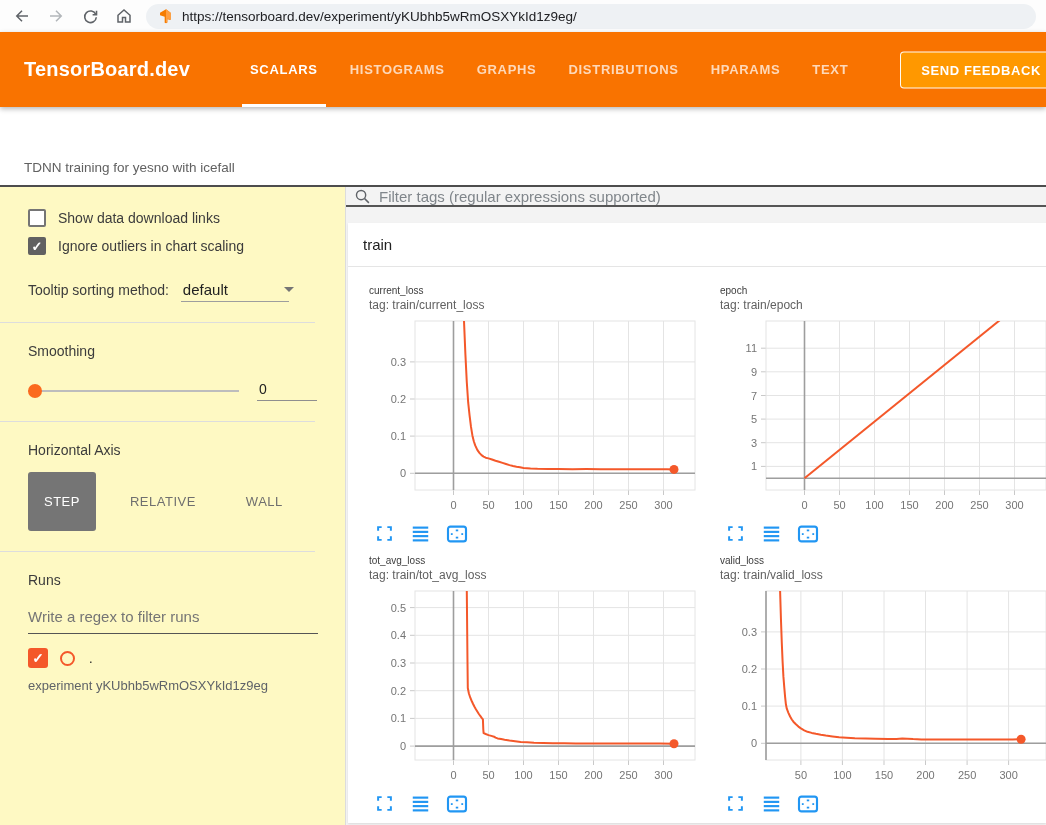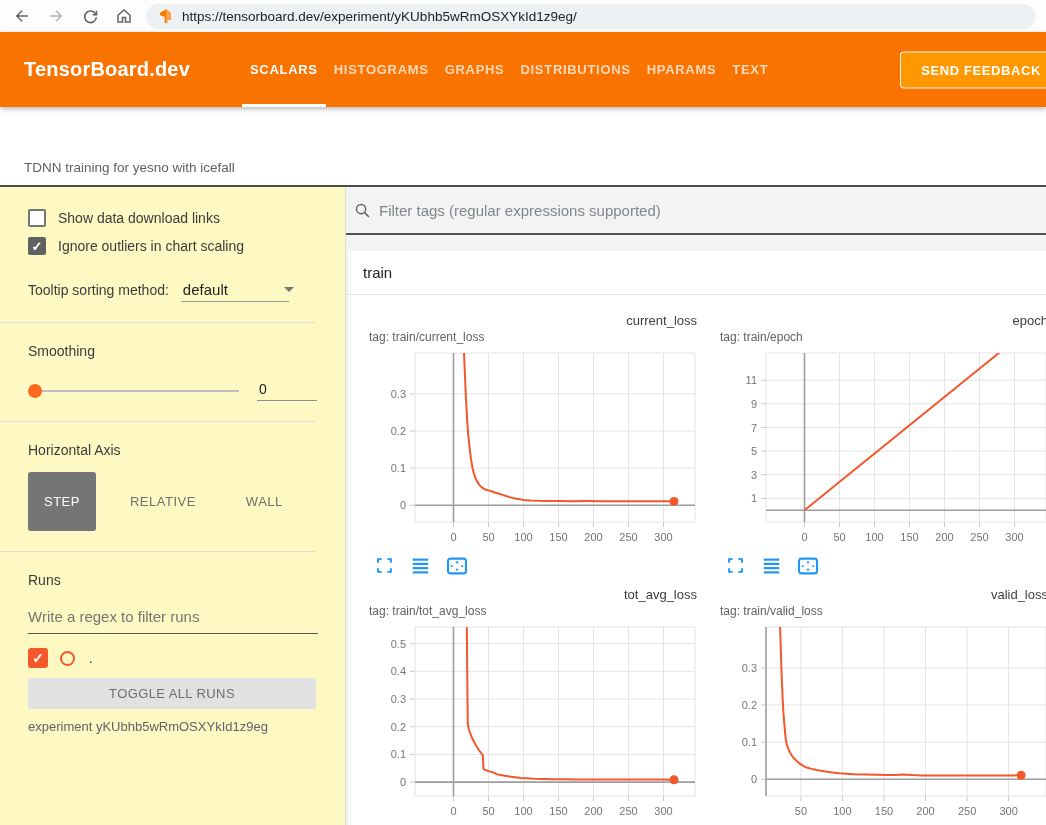--- a/index.html
+++ b/index.html
@@ -13,21 +13,21 @@
     align-items:center; justify-content:center; cursor:pointer; }
   .url-pill { flex:1; height:25px; background:#eef1f4; border-radius:13px; display:flex;
     align-items:center; padding:12px 12px; gap:8px; }
   .url-text { font-size:13.5px; color:#202124; white-space:nowrap; overflow:hidden; }
 
   
   .app-header { height:75px; background:#f97300; display:flex; align-items:stretch;
     position:relative; box-shadow:0 2px 5px rgba(0,0,0,.28); z-index:5; }
   .brand { color:#fff; font-size:20px; font-weight:bold; align-self:center;
     margin:0 60px 0 24px; letter-spacing:.2px; }
-  .tabs { display:flex; align-items:stretch; gap:16px; }
+  .tabs { display:flex; align-items:stretch; gap:32px; }
   .tab { display:flex; align-items:center; color:rgba(255,255,255,.72); font-size:13px;
     font-weight:bold; letter-spacing:.7px; position:relative; cursor:pointer; }
   .tab.active { color:#fff; }
   .tab.active::after { content:""; position:absolute; left:-8px; right:-8px; bottom:0;
     height:3px; background:#fff; }
   .feedback-btn { position:absolute; right:-16px; top:50%; transform:translateY(-50%);
     background:#ff9800; color:#fff; border:1px solid rgba(255,255,255,.95); border-radius:4px;
     font-size:13px; font-weight:bold; letter-spacing:.6px; padding:10px 20px; cursor:pointer; }
 
   
@@ -76,33 +76,33 @@
     justify-content:center; color:#fff; font-size:14px; font-weight:bold; cursor:pointer; }
   .run-circle { width:15px; height:15px; border-radius:50%; border:2.5px solid; margin-left:12px; }
   .run-name { font-size:13px; color:#212121; margin-left:14px; }
   .toggle-all { display:block; width:288px; margin-top:10px; background:#e1e1e1; border:none;
     border-radius:3px; color:#6e6e6e; font-size:13px; letter-spacing:.4px; padding:8px 0;
     cursor:pointer; font-family:"Liberation Sans",sans-serif; }
   .exp-caption { font-size:13px; color:#5f6368; margin-top:10px; }
 
   
   .main { flex:1; background:#f3f3f3; overflow:hidden; }
-  .filter-row { height:48px; display:flex; align-items:center; gap:8px; padding-left:8px;
+  .filter-row { height:20px; display:flex; align-items:center; gap:8px; padding-left:8px;
     border-bottom:2px solid #555; }
   .filter-input { flex:1; border:none; background:transparent; font-size:15px; color:#212121;
     outline:none; font-family:"Liberation Sans",sans-serif; }
   .filter-input::placeholder { color:#80868b; }
   .card { background:#fff; margin:16px 0 0 2px; box-shadow:0 1px 2px rgba(0,0,0,.1);
     min-height:600px; }
   .card-header { height:44px; display:flex; align-items:center; padding-left:15px;
     border-bottom:1px solid #e5e5e5; font-size:15px; color:#212121; cursor:pointer; }
   .charts-grid { display:grid; grid-template-columns:338px 338px; column-gap:13px;
     row-gap:10px; padding:18px 0 0 11px; }
   .chart-block { width:338px; }
-  .chart-title { font-size:13px; color:#3c3c3c; padding-left:10px;text-align:right; }
+  .chart-title { font-size:10px; color:#3c3c3c; padding-left:10px; }
   .chart-tag { font-size:12px; color:#616161; padding:2px 0 4px 10px; }
   .chart-plot svg text { font-family:"Liberation Sans",sans-serif; font-size:11px; fill:#757575; }
   .chart-actions { display:flex; gap:13px; margin:5px 0 0 17px; height:20px; }
   .chart-action { border:none; background:transparent; padding:0; cursor:pointer;
     width:22px; height:20px; display:flex; align-items:flex-start; }
 </style>
 </head>
 <body>
 
 <div class="browser-bar">
@@ -190,21 +190,20 @@
     </div>
 
     <div class="divider"></div>
     <div class="section-title">Runs</div>
     <input class="regex-input" placeholder="Write a regex to filter runs" style="">
     <div class="run-row">
       <span class="run-cb" id="run-cb" style="background: rgb(244, 88, 42);">✓</span>
       <span class="run-circle" id="run-circle" style="border-color: rgb(244, 88, 42);"></span>
       <span class="run-name">.</span>
     </div>
-    <button class="toggle-all">TOGGLE ALL RUNS</button>
     <div class="exp-caption">experiment yKUbhb5wRmOSXYkId1z9eg</div>
   </div>
 
   <div class="main">
     <div class="filter-row">
       <svg width="17" height="17" viewBox="0 0 24 24">
         <circle cx="10" cy="10" r="6.5" fill="none" stroke="#5f6368" stroke-width="2"></circle>
         <path d="M15 15l6 6" stroke="#5f6368" stroke-width="2"></path>
       </svg>
       <input class="filter-input" placeholder="Filter tags (regular expressions supported)" style="">

